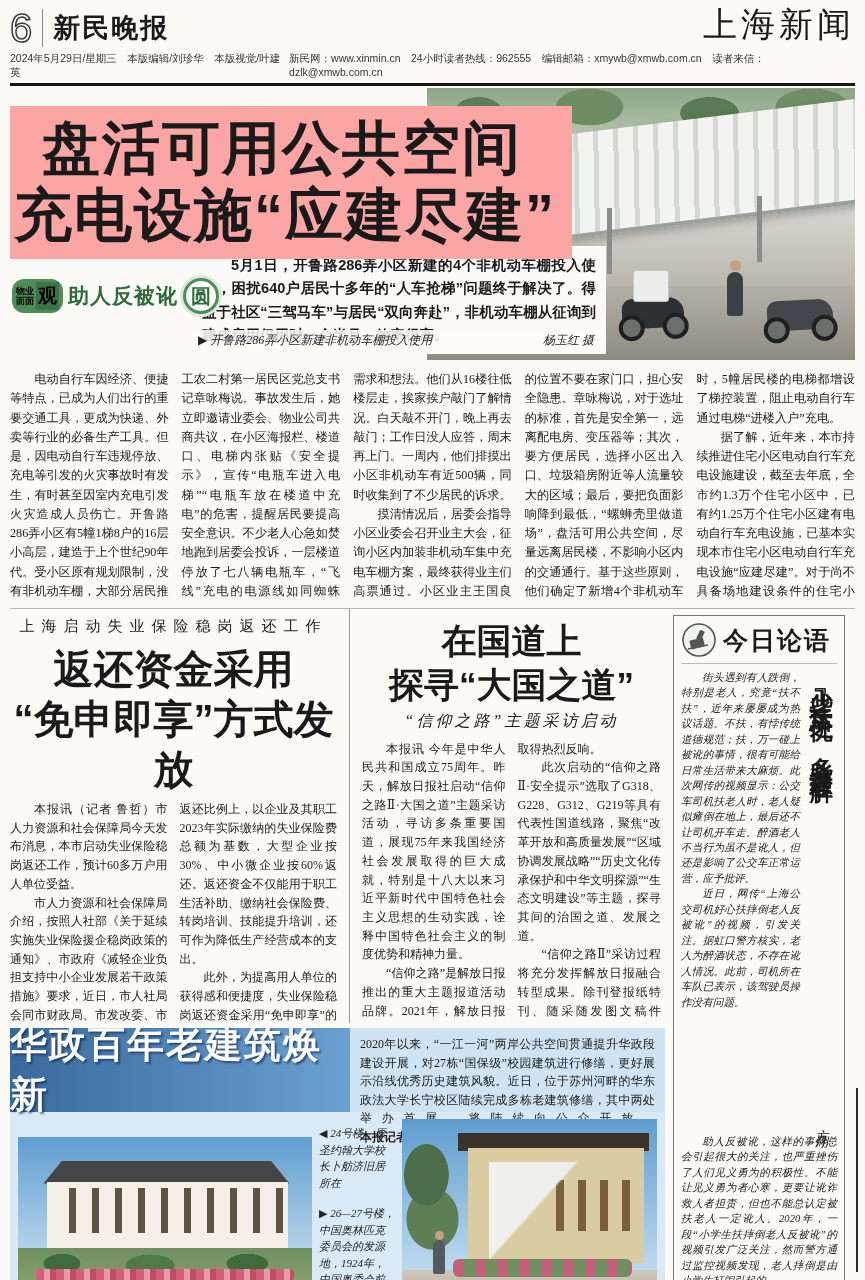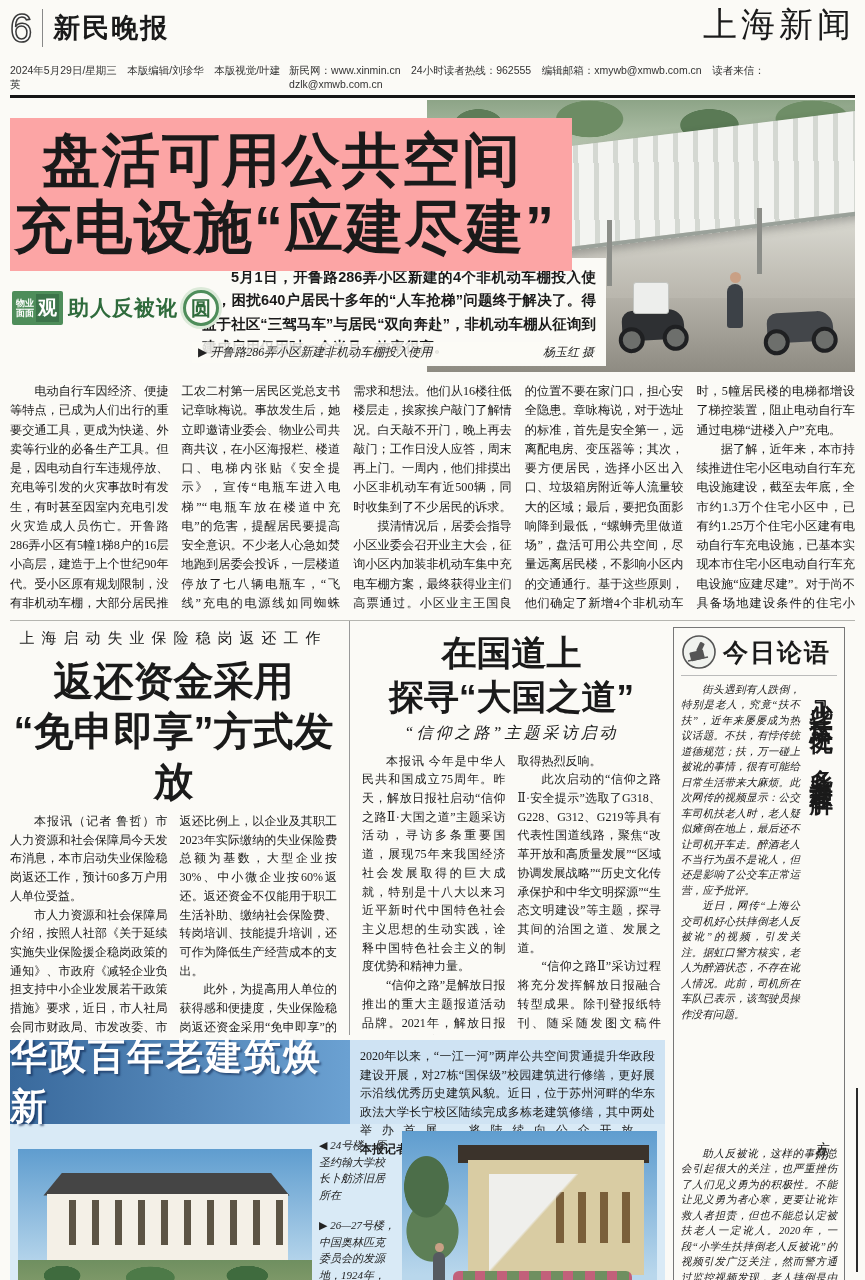--- a/index.html
+++ b/index.html
@@ -15,21 +15,21 @@
   .hdr { padding-top:6px; }
   .hdr-row1 { display:flex; align-items:flex-end; justify-content:space-between; height:42px; }
   .hdr-left { display:flex; align-items:center; gap:10px; }
   .pagenum { font-family:"Liberation Sans","DejaVu Sans",sans-serif; font-size:40px; line-height:1;
              color:#fff; -webkit-text-stroke:1.5px #3a3a3a; text-shadow:0 0 1px #555; }
   .hdr-div { width:1px; height:38px; background:#888; }
   .masthead { font-weight:900; font-size:27px; letter-spacing:2px; font-family:"Liberation Serif",serif; }
   .section-name { font-family:"Liberation Sans","DejaVu Sans",sans-serif; font-weight:400;
                   font-size:34px; letter-spacing:4px; }
   .hdr-row2 { display:flex; justify-content:space-between; font-size:10.5px; color:#333;
-              margin-top:16px; font-family:"Liberation Sans","DejaVu Sans",sans-serif; }
+              margin-top:4px; font-family:"Liberation Sans","DejaVu Sans",sans-serif; }
   .hdr-rule { height:3px; background:#151515; margin-top:3px; }
 
   
   .lead { position:relative; height:520px; }
   .lead-photo { position:absolute; top:2px; right:0; width:428px; height:272px; overflow:hidden;
     background:linear-gradient(180deg,#8da487 0,#a9bba2 34px,#ccd2c6 58px,#dcdcd4 110px,#bcb9b0 190px,#a3a097 272px); }
   .lp-trees { position:absolute; top:-8px; left:0; right:0; height:60px;
     background:radial-gradient(40px 26px at 12% 55%, #5d7c58 60%, transparent 62%),
                radial-gradient(55px 30px at 38% 45%, #6d8c64 60%, transparent 62%),
                radial-gradient(48px 26px at 66% 55%, #5a7a55 60%, transparent 62%),
@@ -49,21 +49,21 @@
   .lp-person { position:absolute; width:16px; height:44px; background:#3c4147; border-radius:8px 8px 3px 3px; }
   .lp-person::before { content:""; position:absolute; top:-12px; left:3px; width:11px; height:11px;
     border-radius:50%; background:#c9a085; }
   .lead-headline { position:absolute; top:20px; left:0; z-index:3; background:#fca5a5;
     font-family:"Liberation Sans","DejaVu Sans",sans-serif; font-weight:900; line-height:1.16;
     font-size:58px; letter-spacing:2px; padding:8px 16px 10px 4px; }
   .lead-headline .l1 { display:block; padding-left:28px; }
   .lead-headline .l2 { display:block; }
   .badge { position:absolute; top:192px; left:2px; z-index:3; display:flex; align-items:center; gap:5px;
     font-family:"Liberation Sans","DejaVu Sans",sans-serif; }
-  .badge-tag { background:#4e8d5a; color:#ffffff; display:flex; align-items:center; padding:3px 4px; gap:2px; border-radius:2px; }
+  .badge-tag { background:#4e8d5a; color:#000000; display:flex; align-items:center; padding:3px 4px; gap:2px; border-radius:12px; }
   .badge-tag .sm { font-size:9px; line-height:1.15; font-weight:700; }
   .badge-tag .bg { font-size:19px; font-weight:900; background:#3c744a; padding:1px 2px; }
   .badge-label { color:#2f6b3c; font-size:21px; font-weight:900; letter-spacing:1px; }
   .badge-circle { width:36px; height:36px; border:3px solid #4e8d5a; border-radius:50%; color:#2f6b3c;
     font-size:20px; font-weight:900; display:flex; align-items:center; justify-content:center;
     box-shadow:0 0 0 3px #dcead9; background:#fbfaf6; }
   .lead-intro { position:absolute; top:160px; left:182px; width:414px; z-index:2; background:#fbfaf6;
     padding:8px 10px 6px; font-family:"Liberation Sans","DejaVu Sans",sans-serif;
     font-size:14.5px; line-height:1.62; font-weight:600; text-align:justify; text-indent:2em; }
   .lead-caption { position:absolute; top:244px; left:182px; width:408px; z-index:2;

